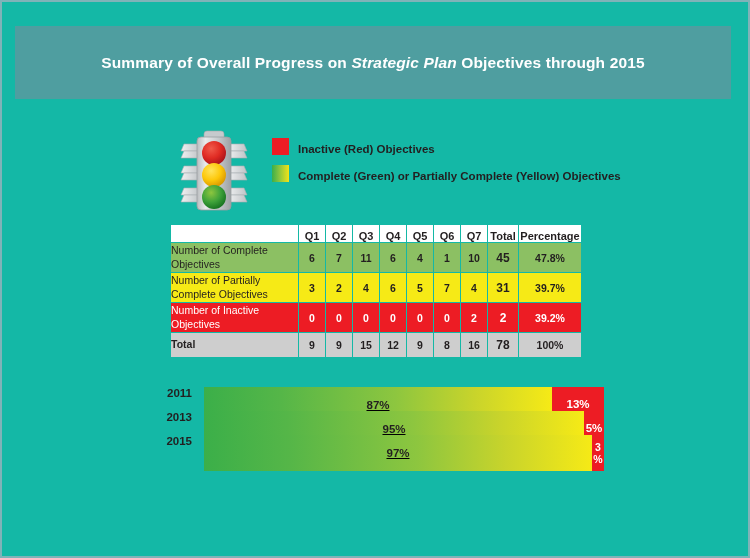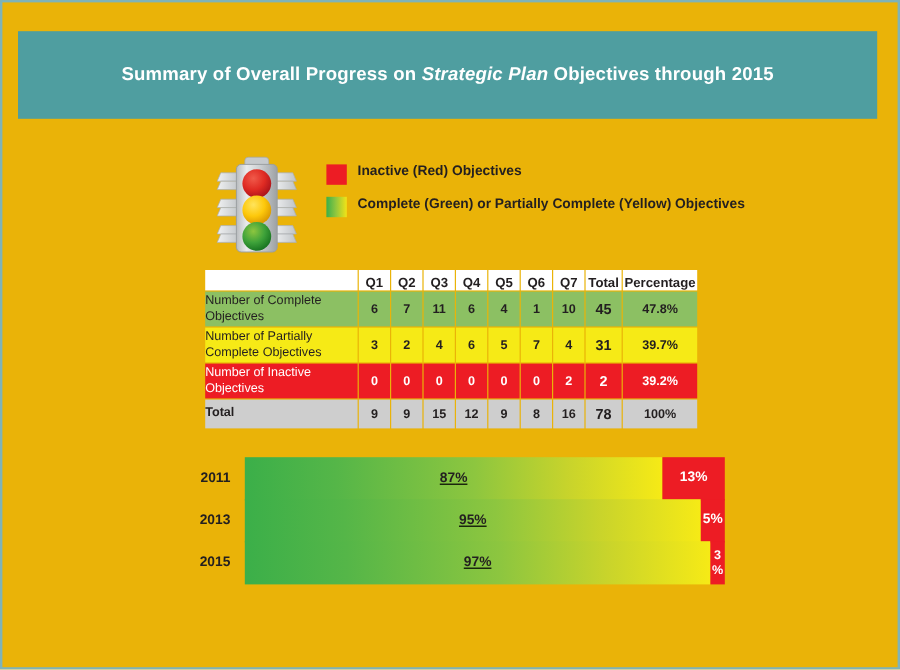--- a/index.html
+++ b/index.html
@@ -7,21 +7,21 @@
     padding: 0;
     background: #ffffff;
   }
   body {
     font-family: "Liberation Sans", sans-serif;
   }
   .page {
     position: relative;
     width: 750px;
     height: 558px;
-    background: #eab308;
+    background: #14b8a6;
     box-sizing: border-box;
     border: 2px solid #7FB3B8;
     overflow: hidden;
   }
 
   
   .header-band {
     position: absolute;
     left: 13px;
     top: 24px;
@@ -58,21 +58,21 @@
     width: 72px;
     height: 86px;
   }
   .legend-rows {
     position: absolute;
     left: 94px;
     top: 9px;
   }
   .legend-row {
     display: flex;
-    align-items: flex-start;
+    align-items: flex-end;
     margin-bottom: 9px;
     height: 18px;
   }
   .legend-swatch {
     width: 17px;
     height: 17px;
     margin-right: 9px;
     flex: 0 0 auto;
   }
   .sw-red { background: #ED1C24; }
@@ -156,23 +156,21 @@
   .barchart {
     position: absolute;
     left: 150px;
     top: 385px;
     width: 450px;
     height: 140px;
   }
   .bar-row {
     position: relative;
     height: 24px;
-    margin-bottom: 11px;
-    display: flex;
-    align-items: center;
+    display: flex;
   }
   .bar-year {
     width: 40px;
     text-align: right;
     font-size: 11.5px;
     font-weight: bold;
     color: #231F20;
     margin-right: 12px;
     flex: 0 0 auto;
   }

